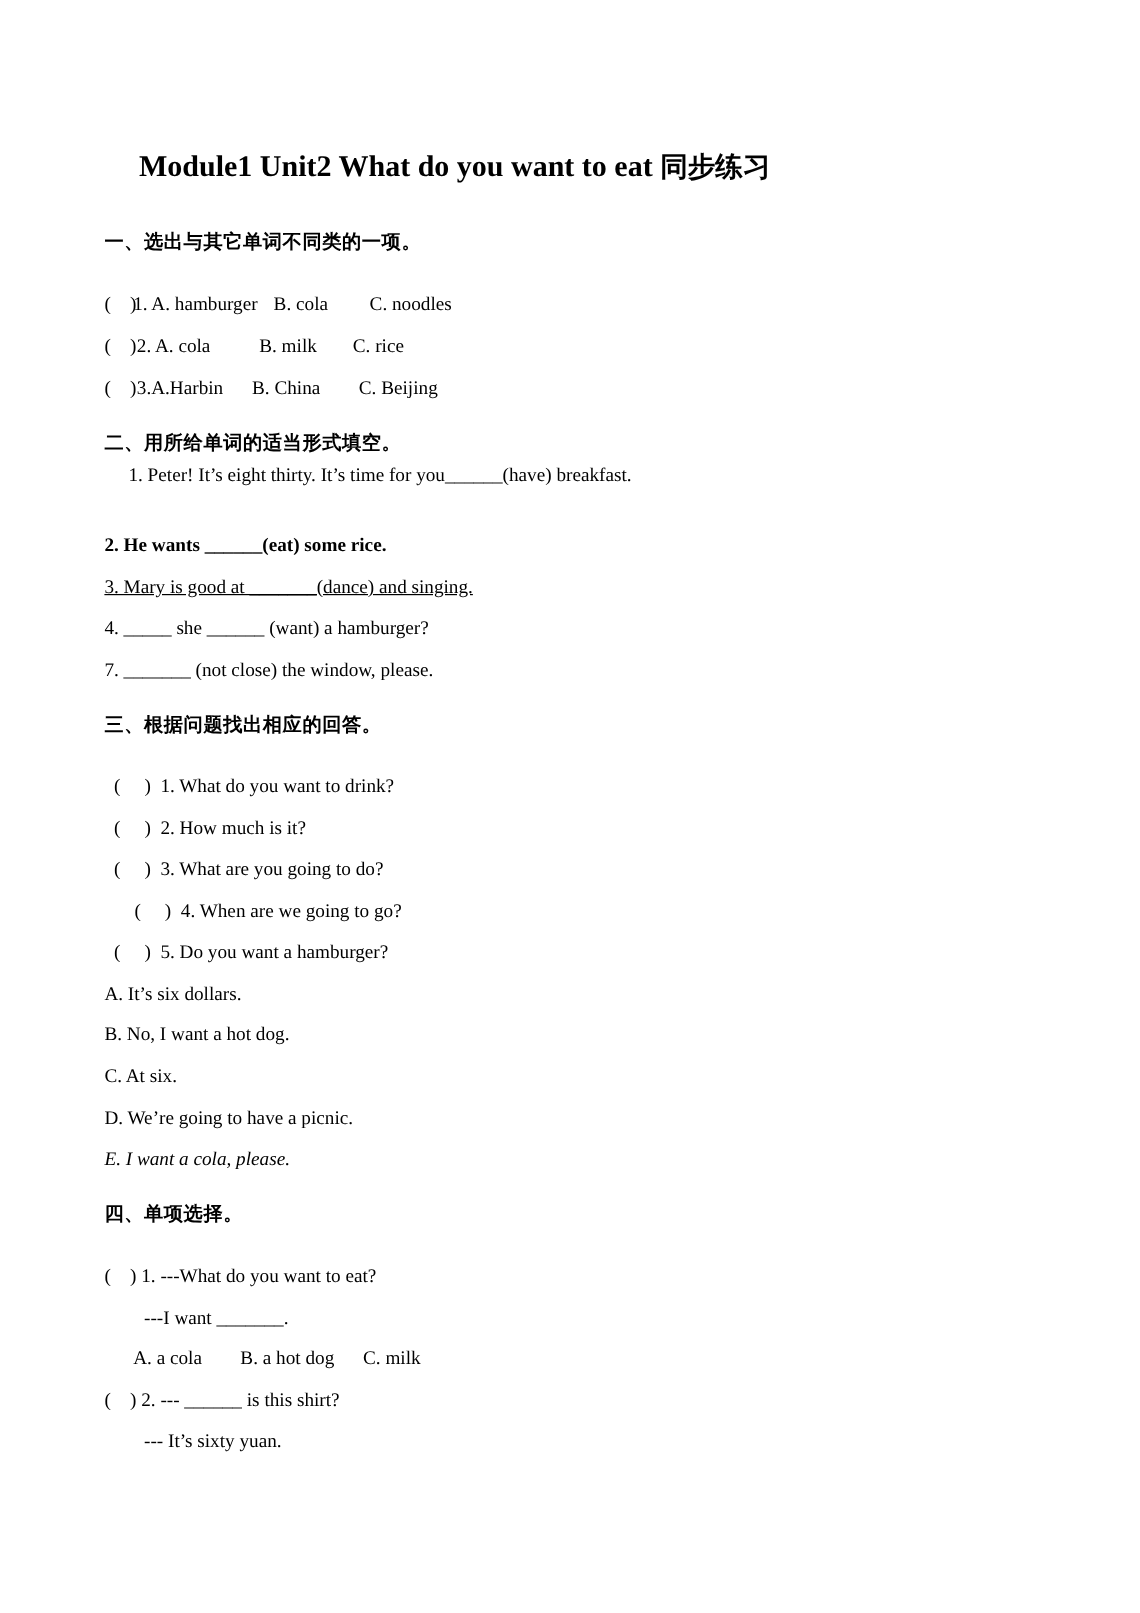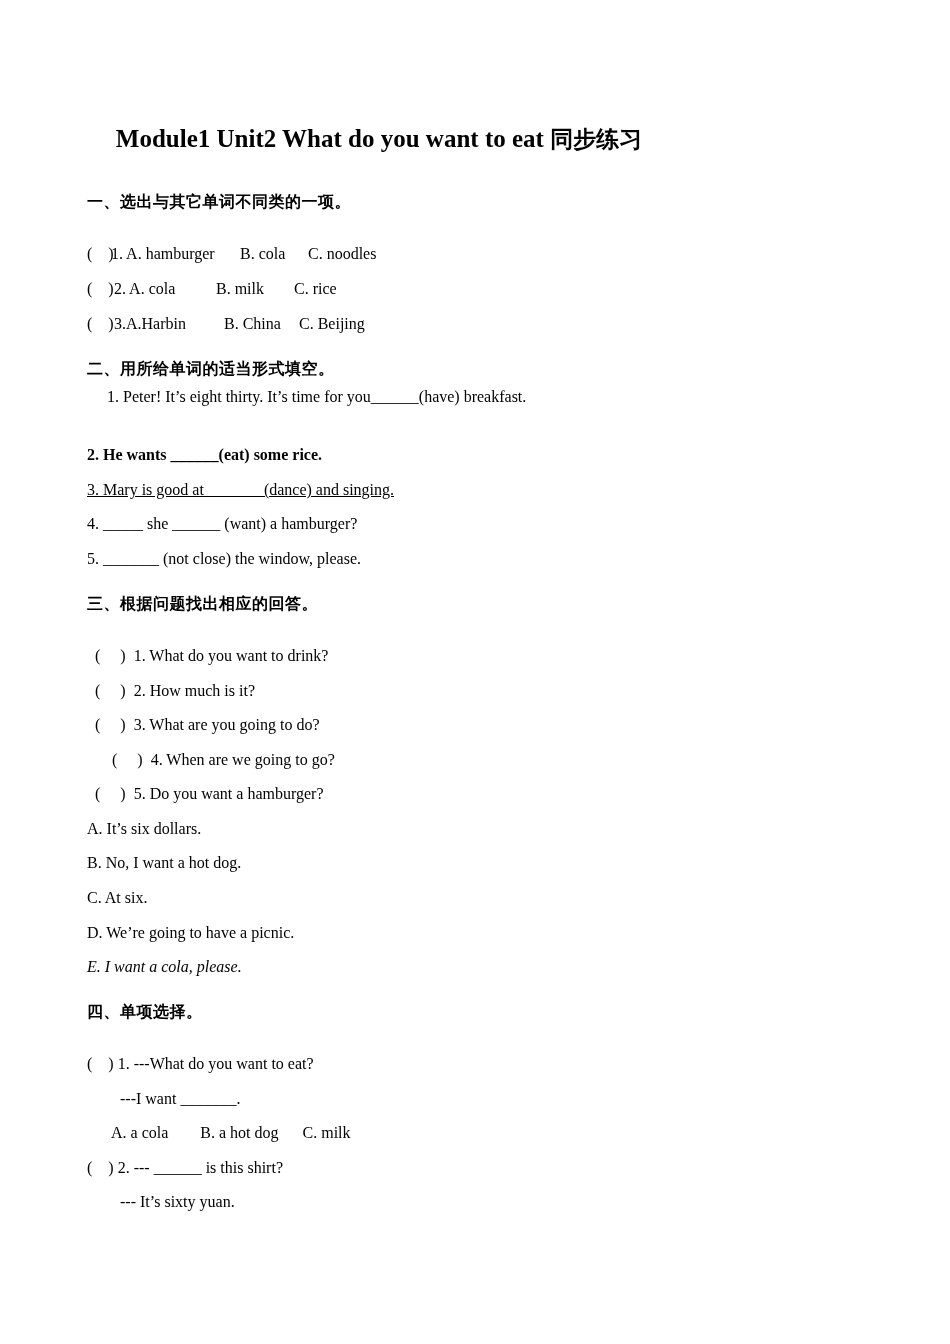--- a/index.html
+++ b/index.html
@@ -22,42 +22,42 @@
 
 <div class="title">
   <span>Module1 Unit2 What do you want to eat </span><span class="cn">同步练习</span>
 </div>
 
 <div class="heading" style="top:192px;">一、选出与其它单词不同类的一项。</div>
 
 <div>
   <span class="line" style="top:245px; left:87px;">(    )</span>
   <span class="line" style="top:245px; left:111px;">1. A. hamburger</span>
-  <span class="line" style="top:245px; left:240px;">B. cola</span>
+  <span class="line" style="top:245px; left:228px;">B. cola</span>
   <span class="line" style="top:245px; left:308px;">C. noodles</span>
 </div>
 <div>
   <span class="line" style="top:280px; left:87px;">(    )</span>
   <span class="line" style="top:280px; left:114px;">2. A. cola</span>
   <span class="line" style="top:280px; left:216px;">B. milk</span>
   <span class="line" style="top:280px; left:294px;">C. rice</span>
 </div>
 <div>
   <span class="line" style="top:315px; left:87px;">(    )</span>
   <span class="line" style="top:315px; left:114px;">3.A.Harbin</span>
-  <span class="line" style="top:315px; left:224px;">B. China</span>
+  <span class="line" style="top:315px; left:210px;">B. China</span>
   <span class="line" style="top:315px; left:299px;">C. Beijing</span>
 </div>
 
 <div class="heading" style="top:359px;">二、用所给单词的适当形式填空。</div>
 <div class="line" style="top:388px; left:87px;margin-left:20px;">1. Peter! It’s eight thirty. It’s time for you______(have) breakfast.</div>
 <div class="line" style="top:446px; left:87px;font-weight:bold;">2. He wants ______(eat) some rice.</div>
 <div class="line" style="top:481px; left:87px;text-decoration:underline;">3. Mary is good at _______(dance) and singing.</div>
 <div class="line" style="top:515px; left:87px;">4. _____ she ______ (want) a hamburger?</div>
-<div class="line" style="top:550px; left:87px;">5. _______ (not close) the window, please.</div>
+<div class="line" style="top:550px; left:87px;">7. _______ (not close) the window, please.</div>
 
 <div class="heading" style="top:594px;">三、根据问题找出相应的回答。</div>
 <div class="line" style="top:647px; left:95px;">(     )  1. What do you want to drink?</div>
 <div class="line" style="top:682px; left:95px;">(     )  2. How much is it?</div>
 <div class="line" style="top:716px; left:95px;">(     )  3. What are you going to do?</div>
 <div class="line" style="top:751px; left:112px;">(     )  4. When are we going to go?</div>
 <div class="line" style="top:785px; left:95px;">(     )  5. Do you want a hamburger?</div>
 
 <div class="line" style="top:820px; left:87px;">A. It’s six dollars.</div>
 <div class="line" style="top:854px; left:87px;">B. No, I want a hot dog.</div>

